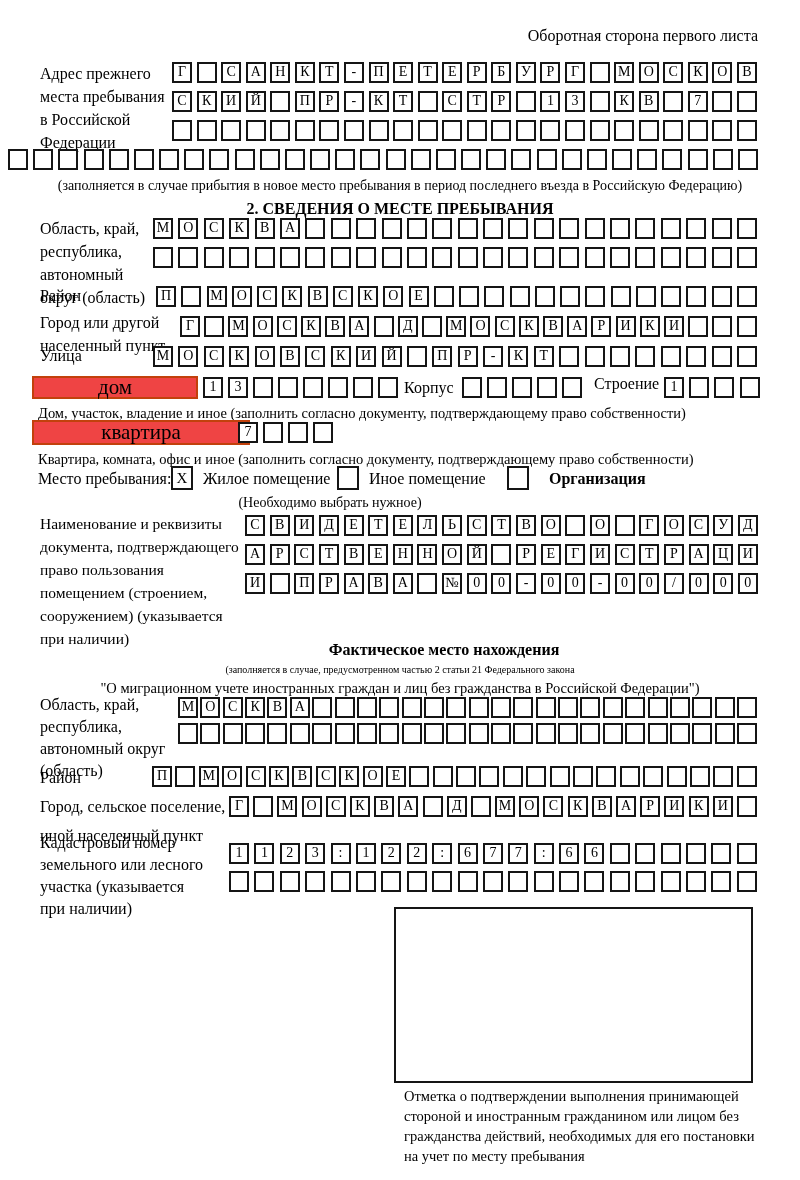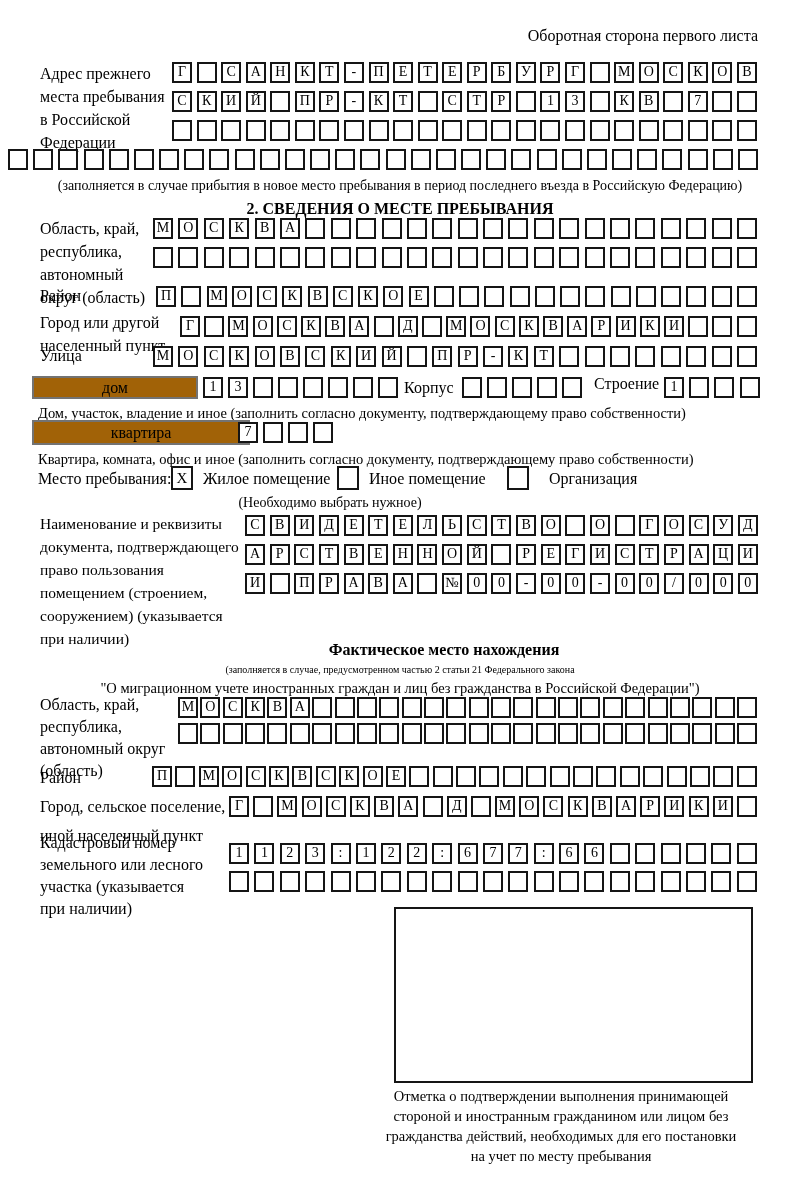--- a/index.html
+++ b/index.html
@@ -6,22 +6,22 @@
   .page{position:relative;width:800px;height:1180px;background:#fff;color:#000;
         font-family:"Liberation Serif", serif;overflow:hidden;}
   .t{position:absolute;font-size:16px;line-height:23px;white-space:pre-line;}
   .sm{font-size:14px;line-height:19px;}
   .center{left:0;width:800px;text-align:center;}
   .bold{font-weight:bold;}
   .grid{position:absolute;display:flex;justify-content:space-between;}
   .cell{flex:none;width:20px;height:21px;box-sizing:border-box;border:2px solid #151515;
         font-family:"Liberation Serif", serif;font-size:14px;line-height:16px;text-align:center;
         overflow:hidden;background:#fff;}
-  .labelbox{position:absolute;box-sizing:border-box;border:2px solid #737373;display:flex;
-        align-items:center;justify-content:center;font-size:16px;background:#a16207;}
+  .labelbox{position:absolute;box-sizing:border-box;border:2px solid #c2410c;display:flex;
+        align-items:center;justify-content:center;font-size:21px;background:#ef4444;}
   .chk{position:absolute;width:22px;height:24px;box-sizing:border-box;border:2px solid #151515;
         text-align:center;font-size:15px;line-height:20px;background:#fff;}
   .bigbox{position:absolute;box-sizing:border-box;border:2px solid #151515;background:#fff;}
 </style>
 </head>
 <body>
 
 <div class="page">
 
   <div class="t" style="left:40px;top:62px;">Адрес прежнего
@@ -324,21 +324,21 @@
       <div class="cell"></div>
     </div>
   <div class="t sm" style="left:38px;top:450px;white-space:nowrap;font-size:14.5px;">Квартира, комната, офис и иное (заполнить согласно документу, подтверждающему право собственности)</div>
 
   <div class="t" style="left:38px;top:467px;white-space:nowrap;">Место пребывания:</div>
   <div class="chk" style="left:171px;top:466px;">X</div>
   <div class="t" style="left:203px;top:467px;white-space:nowrap;">Жилое помещение</div>
   <div class="chk" style="left:337px;top:466px;"></div>
   <div class="t" style="left:369px;top:467px;white-space:nowrap;">Иное помещение</div>
   <div class="chk" style="left:507px;top:466px;"></div>
-  <div class="t" style="left:549px;top:467px;white-space:nowrap;">Организация</div>
+  <div class="t" style="left:549px;top:467px;white-space:nowrap;font-weight:bold;">Организация</div>
   <div class="t sm" style="left:130px;top:493px;width:400px;text-align:center;">(Необходимо выбрать нужное)</div>
 
   <div class="t" style="left:40px;top:512px;font-size:15.5px;line-height:23px;">Наименование и реквизиты
 документа, подтверждающего
 право пользования
 помещением (строением,
 сооружением) (указывается
 при наличии)</div>
   <div class="grid" style="left:245px;top:515px;width:513px;">
       <div class="cell">С</div>
@@ -577,18 +577,18 @@
       <div class="cell"></div>
       <div class="cell"></div>
       <div class="cell"></div>
       <div class="cell"></div>
       <div class="cell"></div>
       <div class="cell"></div>
       <div class="cell"></div>
     </div>
 
   <div class="bigbox" style="left:394px;top:907px;width:359px;height:176px;"></div>
-  <div class="t sm" style="left:380px;top:1086px;width:362px;text-align:center;line-height:20px;font-size:14.5px;">Отметка о подтверждении выполнения принимающей
+  <div class="t sm" style="left:404px;top:1086px;width:362px;text-align:left;line-height:20px;font-size:14.5px;">Отметка о подтверждении выполнения принимающей
 стороной и иностранным гражданином или лицом без
 гражданства действий, необходимых для его постановки
 на учет по месту пребывания</div>
 
 </div>
 
 </body></html>

